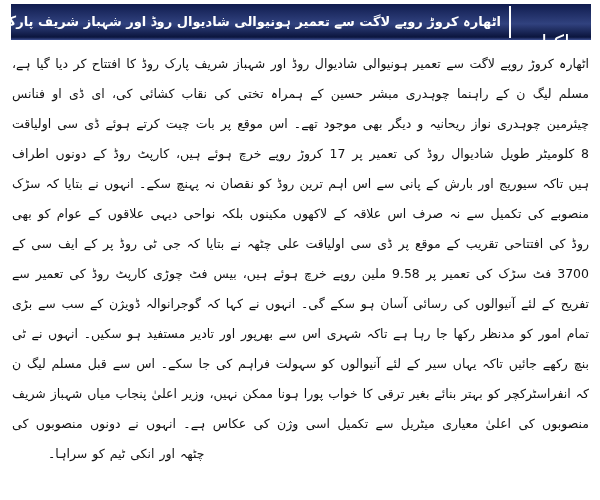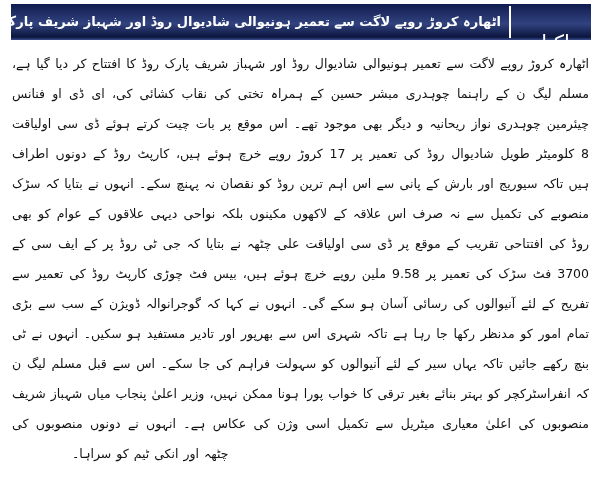--- a/index.html
+++ b/index.html
@@ -63,21 +63,21 @@
     max-height: 30px;
     overflow: hidden;
     text-align: justify;
     text-align-last: justify;
     word-spacing: 1px;
   }
   
   .article-line.final {
     text-align: center;
     text-align-last: left;
-    margin-left: 60px;
+    margin-left: 36px;
     margin-right: 340px;
     white-space: nowrap;
   }
 </style>
 </head>
 <body>
 
 <div class="page">
 
   <div class="masthead">

